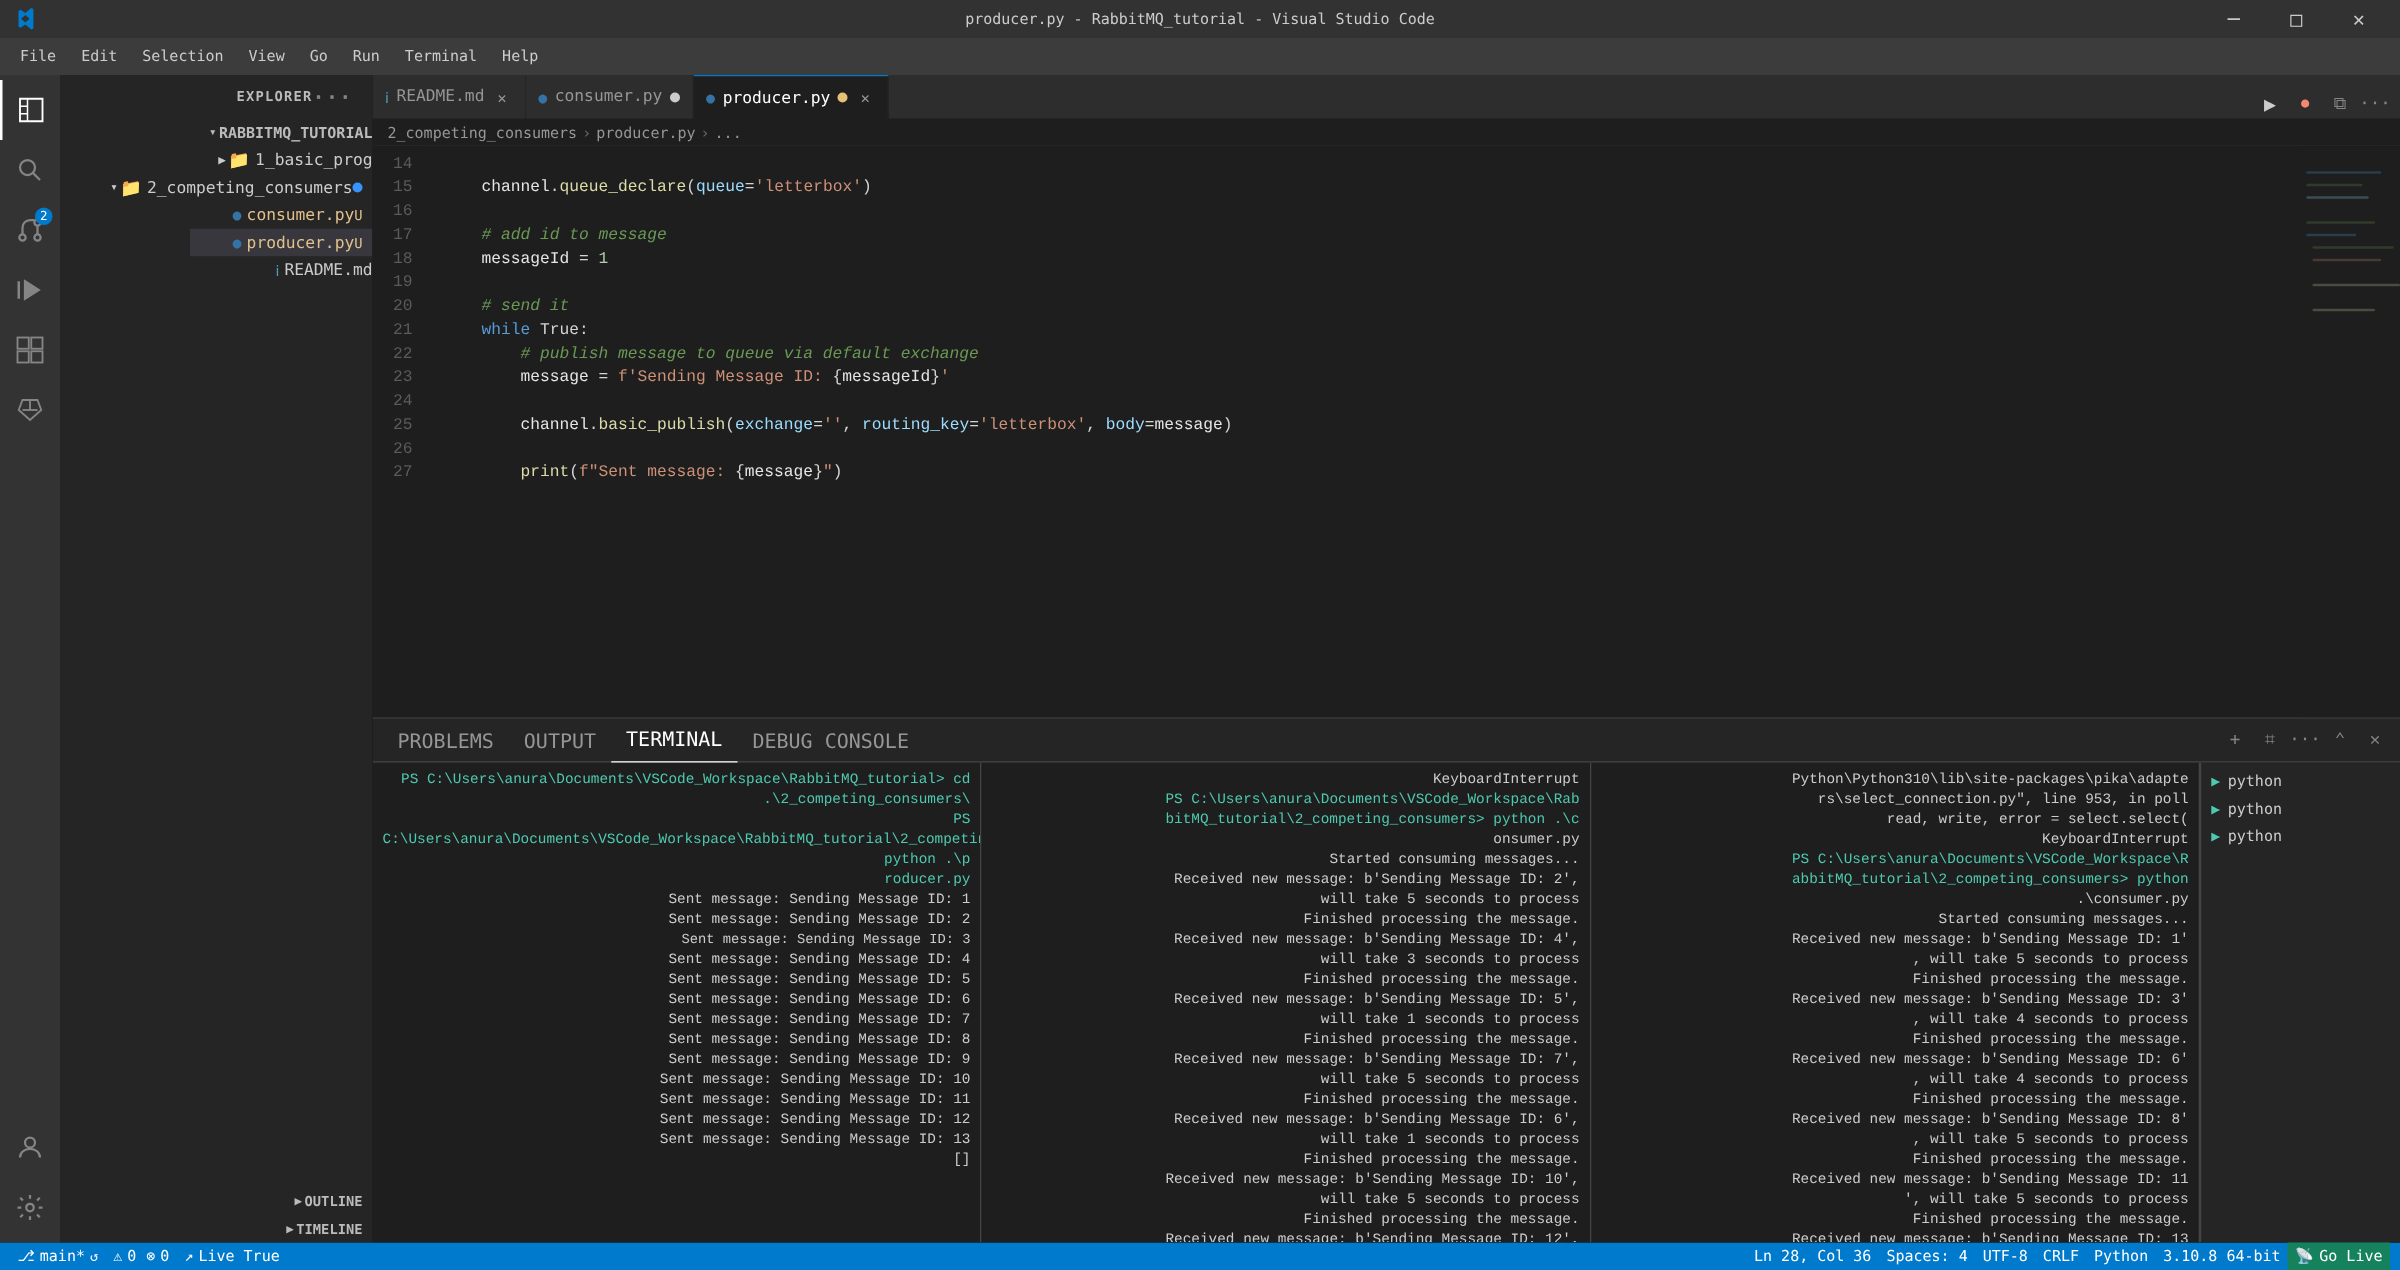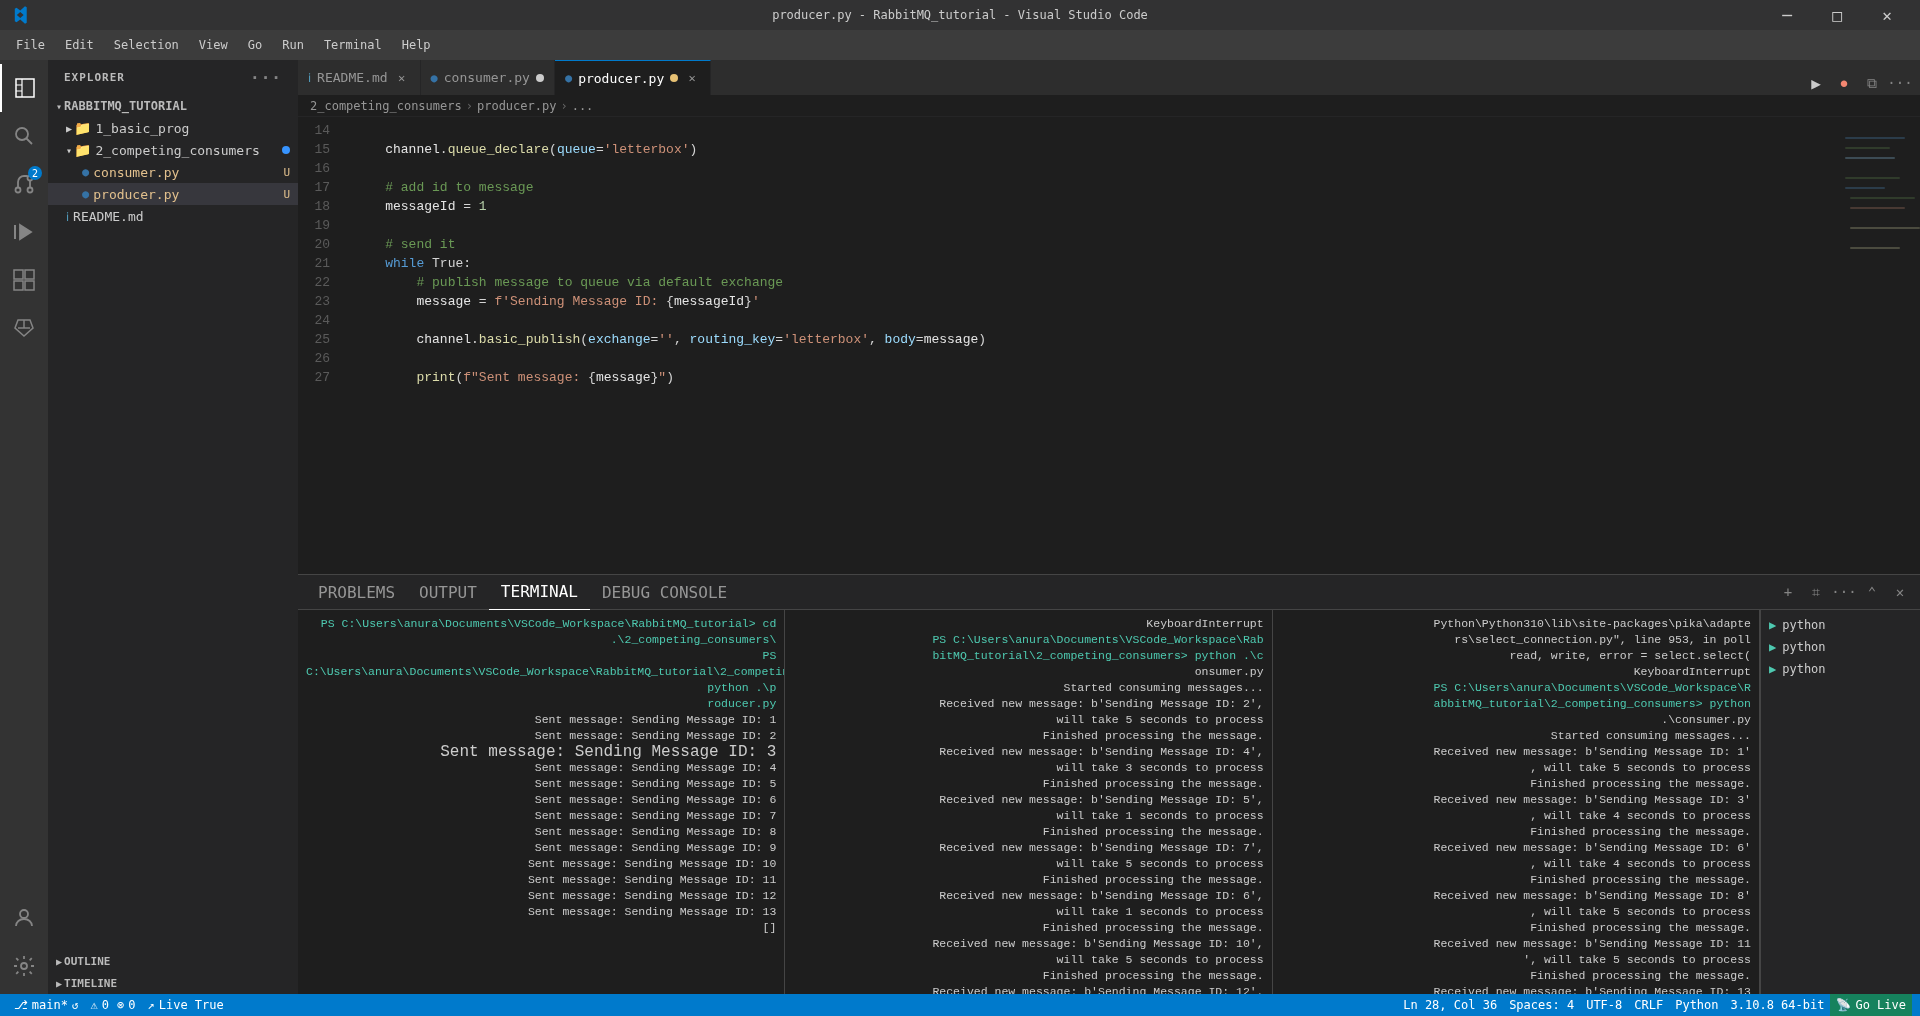--- a/index.html
+++ b/index.html
@@ -127,20 +127,21 @@
       padding-bottom: 4px;
     }
 
     
     #sidebar {
       width: 250px;
       background: #252526;
       display: flex;
       flex-direction: column;
       overflow: hidden;
+      align-items: flex-end;
     }
     #sidebar-header {
       padding: 8px 16px;
       font-size: 11px;
       font-weight: 700;
       color: #bbbbbb;
       letter-spacing: 1px;
       text-transform: uppercase;
       display: flex;
       align-items: center;
@@ -404,21 +405,21 @@
       display: flex;
       align-items: center;
     }
     .status-right .status-item { }
 
     
     .kw { color: #569cd6; }
     .fn { color: #dcdcaa; }
     .str { color: #ce9178; }
     .num { color: #b5cea8; }
-    .cmt { color: #6a9955; }
+    .cmt { color: #6a9955; font-style: italic; }
     .var { color: #e5e5e5; }
     .op { color: #d4d4d4; }
     .param { color: #9cdcfe; }
   </style>
 </head>
 <body>
 
 <div id="title-bar">
   <div class="title-left">
     <div class="vscode-icon">
@@ -662,21 +663,21 @@
         </div>
 
         <div id="terminal-content">
 
           <div class="terminal-pane">
             <div style="color:#4ec9b0; font-size:11.5px; line-height:16px;">PS C:\Users\anura\Documents\VSCode_Workspace\RabbitMQ_tutorial&gt; cd .\2_competing_consumers\</div>
             <div style="color:#4ec9b0; font-size:11.5px; line-height:16px;">PS C:\Users\anura\Documents\VSCode_Workspace\RabbitMQ_tutorial\2_competing_consumers&gt; <span style="color:#4ec9b0;">python</span> .\p</div>
             <div style="font-size:11.5px; line-height:16px; color:#4ec9b0;">roducer.py</div>
             <div style="font-size:11.5px; line-height:16px;">Sent message: Sending Message ID: 1</div>
             <div style="font-size:11.5px; line-height:16px;">Sent message: Sending Message ID: 2</div>
-            <div style="font-size:16px; line-height:16px;">Sent message: Sending Message ID: 3</div>
+            <div style="font-size:11px; line-height:16px;">Sent message: Sending Message ID: 3</div>
             <div style="font-size:11.5px; line-height:16px;">Sent message: Sending Message ID: 4</div>
             <div style="font-size:11.5px; line-height:16px;">Sent message: Sending Message ID: 5</div>
             <div style="font-size:11.5px; line-height:16px;">Sent message: Sending Message ID: 6</div>
             <div style="font-size:11.5px; line-height:16px;">Sent message: Sending Message ID: 7</div>
             <div style="font-size:11.5px; line-height:16px;">Sent message: Sending Message ID: 8</div>
             <div style="font-size:11.5px; line-height:16px;">Sent message: Sending Message ID: 9</div>
             <div style="font-size:11.5px; line-height:16px;">Sent message: Sending Message ID: 10</div>
             <div style="font-size:11.5px; line-height:16px;">Sent message: Sending Message ID: 11</div>
             <div style="font-size:11.5px; line-height:16px;">Sent message: Sending Message ID: 12</div>
             <div style="font-size:11.5px; line-height:16px;">Sent message: Sending Message ID: 13</div>

